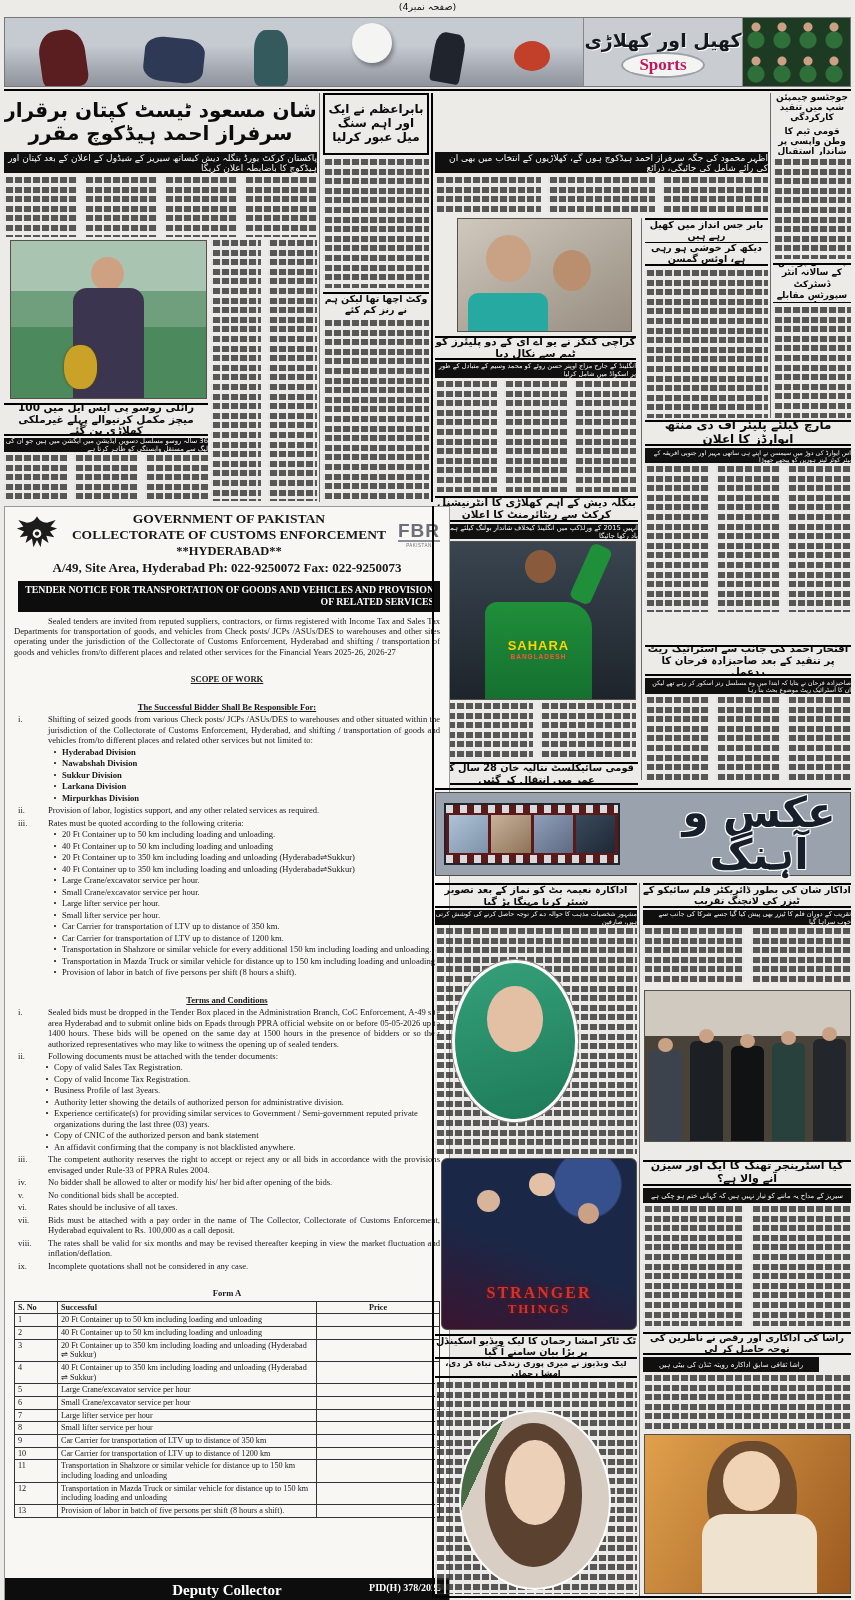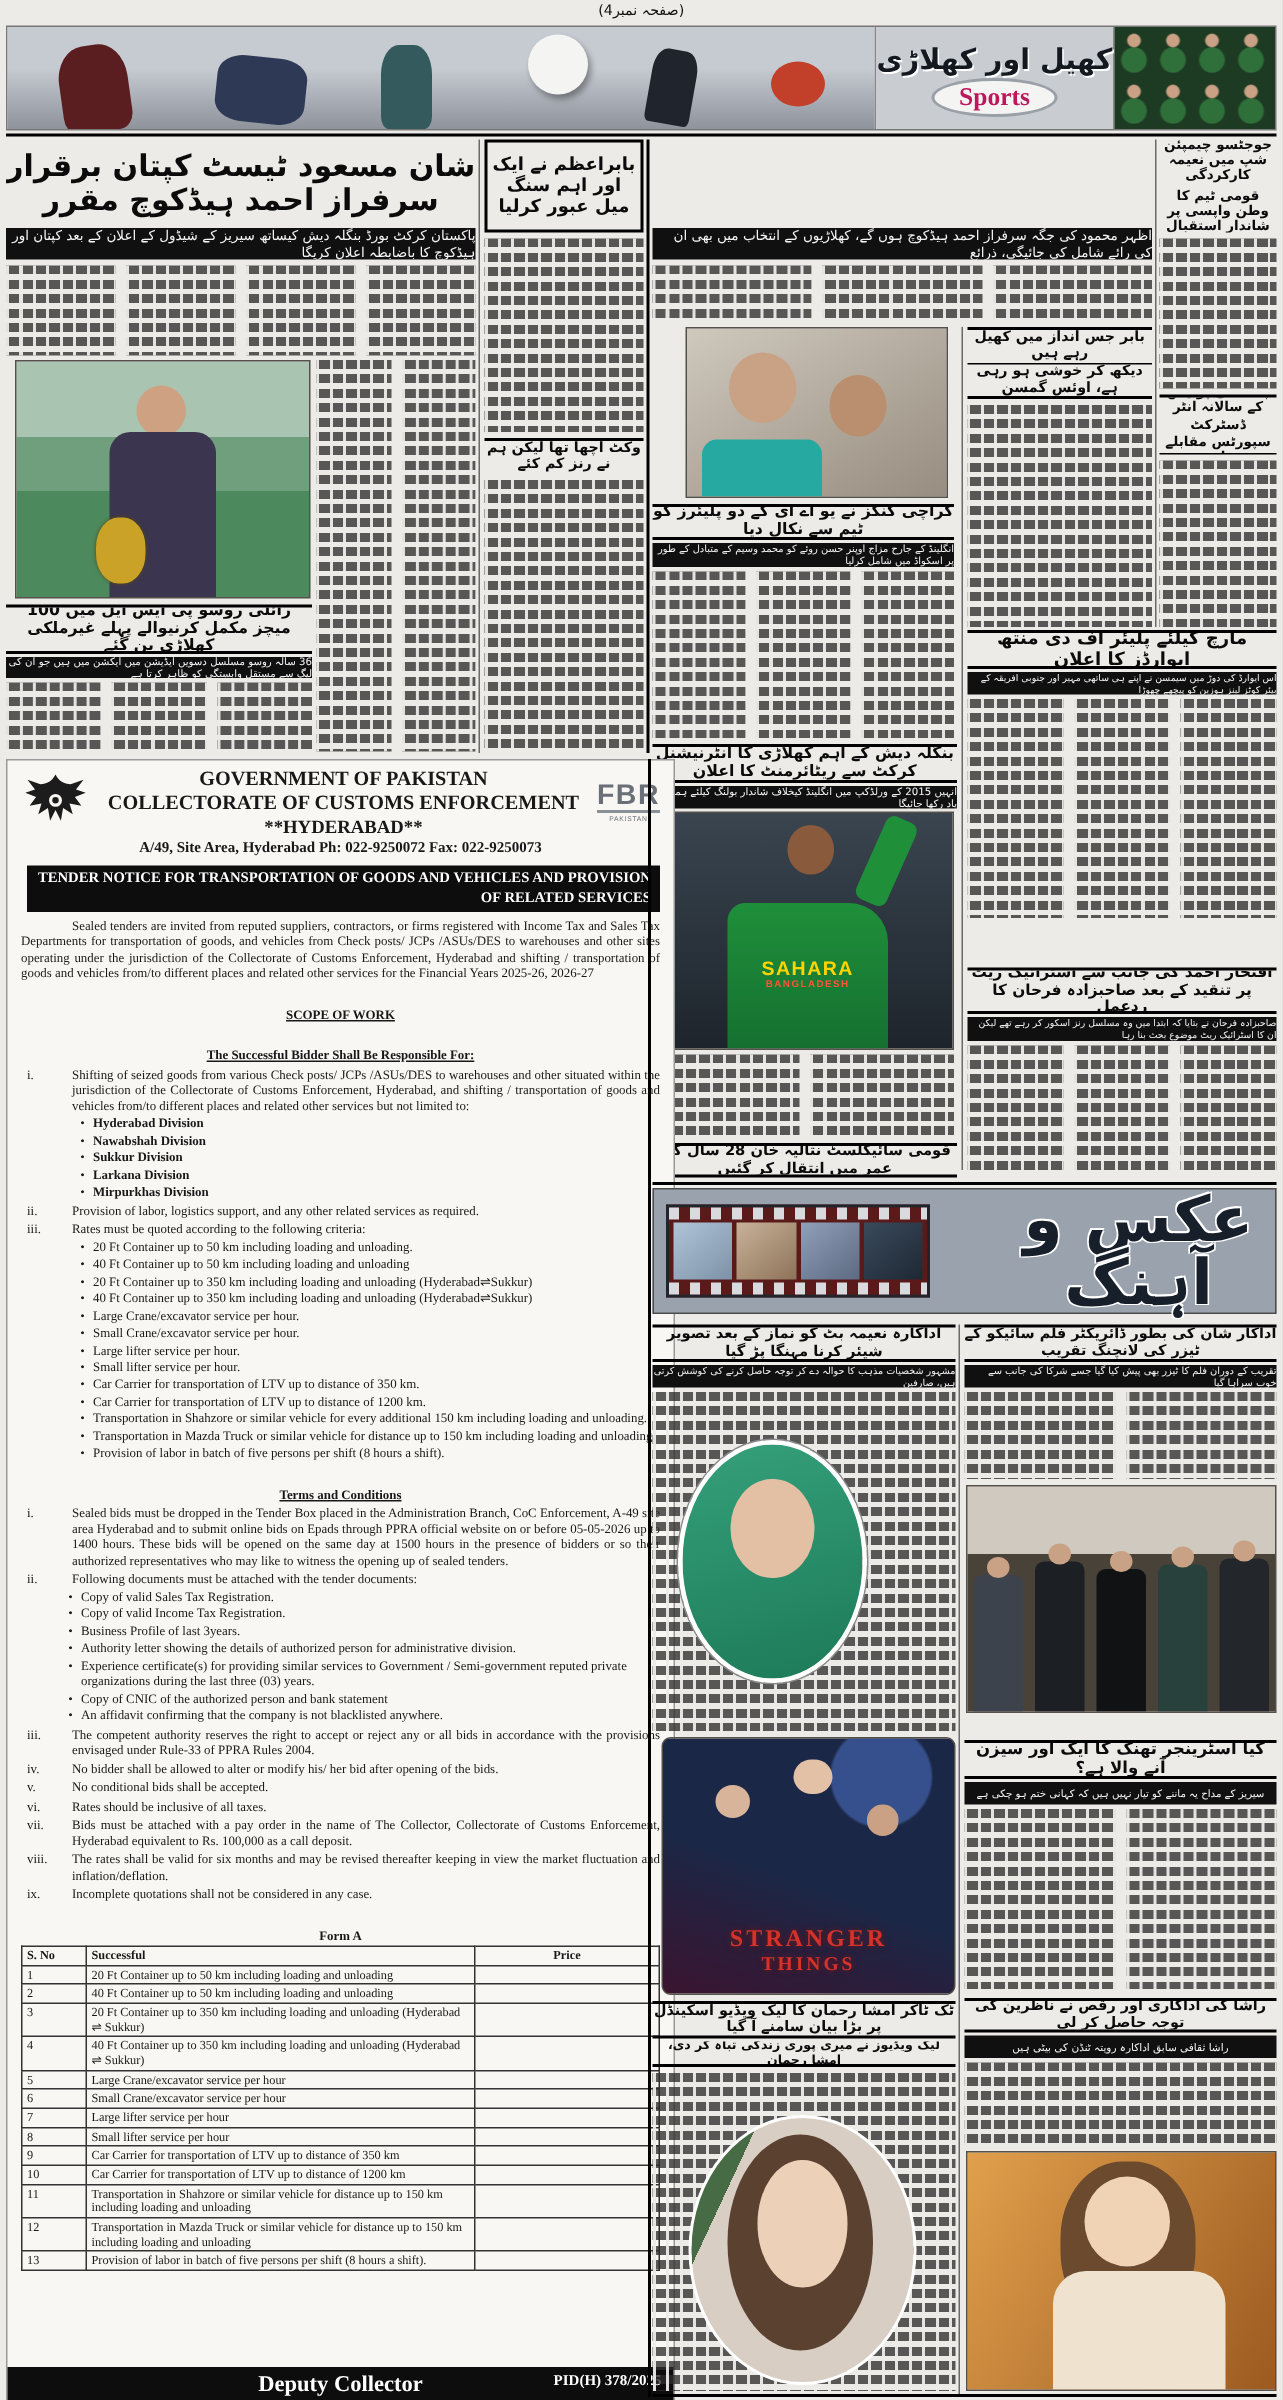--- a/index.html
+++ b/index.html
@@ -34,21 +34,21 @@
                       radial-gradient(circle at 13px 22px,#2f6f3a 8px,transparent 9px);
      background-size:26px 34px;}
   
   .tender{position:absolute;left:4px;top:506px;width:426px;height:1092px;background:#f8f7f3;
           font-family:"Liberation Serif",serif;font-size:8.6px;line-height:1.22;color:#181818;
           padding:4px 9px 0 9px;display:flex;flex-direction:column;border:1px solid #999;}
   .tender-body{flex:1;overflow:hidden;}
   .thead{display:flex;align-items:center;gap:6px;}
   .thead .mid{flex:1;text-align:center;font-weight:bold;}
   .t1{font-size:13.5px;} .t2{font-size:13.5px;} .t3{font-size:12.5px;}
-  .taddr{font-size:10px;font-weight:bold;text-align:center;margin-top:1px;}
+  .taddr{font-size:13px;font-weight:bold;text-align:center;margin-top:1px;}
   .tbar{background:#0d0d0d;color:#fff;font-weight:bold;text-align:right;font-size:9.8px;
         padding:3px 6px;margin:5px 0 4px 4px;line-height:1.25;}
   .intro{text-align:justify;text-indent:34px;}
   .sec{font-weight:bold;text-decoration:underline;text-align:center;margin-top:17px;}
   .ti{display:flex;margin-top:2px;}
   .tn{flex:0 0 30px;padding-left:4px;}
   .tt{flex:1;text-align:justify;}
   .bl{display:flex;margin-top:1px;}
   .bu{flex:0 0 14px;text-align:center;}
   .blist{margin-left:34px;}
@@ -161,21 +161,21 @@
   <div class="abs" style="left:645px;top:218px;width:123px;height:48px;border-top:2px solid #000;border-bottom:2px solid #000;">
     <div class="h" style="height:50%;font-size:9.5px;border-bottom:1px solid #000;">بابر جس انداز میں کھیل رہے ہیں</div>
     <div class="h" style="height:50%;font-size:9.5px;">دیکھ کر خوشی ہو رہی ہے، اوئس گمسن</div>
   </div>
   <div class="abs tx" style="left:645px;top:270px;width:123px;height:148px;"></div>
 
   <div class="v" style="left:641px;top:218px;height:562px;"></div>
   <div class="v" style="left:770px;top:93px;height:325px;"></div>
 
   <div class="abs h" style="left:773px;top:93px;width:78px;height:62px;font-size:9px;flex-direction:column;gap:3px;">
-    <span>جوجٹسو چیمپئن شپ میں نعیمہ کارکردگی</span>
+    <span>جوجٹسو چیمپئن شپ میں تنقید کارکردگی</span>
     <span>قومی ٹیم کا وطن واپسی پر شاندار استقبال</span>
   </div>
   <div class="abs tx" style="left:773px;top:159px;width:78px;height:100px;"></div>
   <div class="abs h" style="left:773px;top:263px;width:78px;height:40px;font-size:9px;flex-direction:column;gap:2px;border-top:2px solid #000;border-bottom:1px solid #000;">
     <span>پاکستان پولیس کے سالانہ انٹر</span>
     <span>ڈسٹرکٹ سپورٹس مقابلے جاری</span>
   </div>
   <div class="abs tx" style="left:773px;top:307px;width:78px;height:111px;"></div>
 
   <div class="abs h rule" style="left:645px;top:420px;width:206px;height:26px;font-size:12px;">مارچ کیلئے پلیئر آف دی منتھ ایوارڈز کا اعلان</div>
@@ -551,21 +551,21 @@
   <div class="abs h rule" style="left:435px;top:1334px;width:202px;height:25px;font-size:9.6px;">ٹک ٹاکر امشا رحمان کا لیک ویڈیو اسکینڈل پر بڑا بیان سامنے آ گیا</div>
   <div class="abs h" style="left:435px;top:1361px;width:202px;height:17px;font-size:8.4px;border-bottom:2px solid #000;">لیک ویڈیوز نے میری پوری زندگی تباہ کر دی، امشا رحمان</div>
   <div class="abs tx" style="left:435px;top:1382px;width:202px;height:212px;"></div>
   <div class="ph" style="left:459px;top:1410px;width:152px;height:180px;border-radius:50%;border:2px solid #fff;
        background:linear-gradient(115deg,#476b44 0 20%,#d8cec4 20%);">
     <div style="left:16%;top:6%;width:66%;height:82%;background:#5a4130;border-radius:50%;"></div>
     <div style="left:30%;top:16%;width:40%;height:48%;background:#ecd0b8;border-radius:50%;"></div>
   </div>
 
   <div class="abs h rule" style="left:643px;top:1332px;width:208px;height:23px;font-size:9.6px;">راشا کی اداکاری اور رقص نے ناظرین کی توجہ حاصل کر لی</div>
-  <div class="abs bar" style="left:643px;top:1357px;width:208px;height:15px;font-size:7px;">راشا ثقافی سابق اداکارہ رویتہ ٹنڈن کی بیٹی ہیں</div>
+  <div class="abs bar" style="left:643px;top:1357px;width:176px;height:15px;font-size:7px;">راشا ثقافی سابق اداکارہ رویتہ ٹنڈن کی بیٹی ہیں</div>
   <div class="abs tx" style="left:643px;top:1375px;width:208px;height:55px;"></div>
   <div class="ph" style="left:644px;top:1434px;width:207px;height:160px;background:linear-gradient(120deg,#e0a04c,#9c5a20);">
     <div style="left:30%;top:4%;width:44%;height:70%;background:#6b4a2e;border-radius:46%;"></div>
     <div style="left:38%;top:10%;width:28%;height:38%;background:#f0d2b4;border-radius:50%;"></div>
     <div style="left:28%;bottom:0;width:56%;height:50%;background:#efe3cf;border-radius:22px 22px 0 0;"></div>
   </div>
 
   <div class="hr" style="left:435px;top:1596px;width:416px;height:2px;"></div>
 </div>
 

